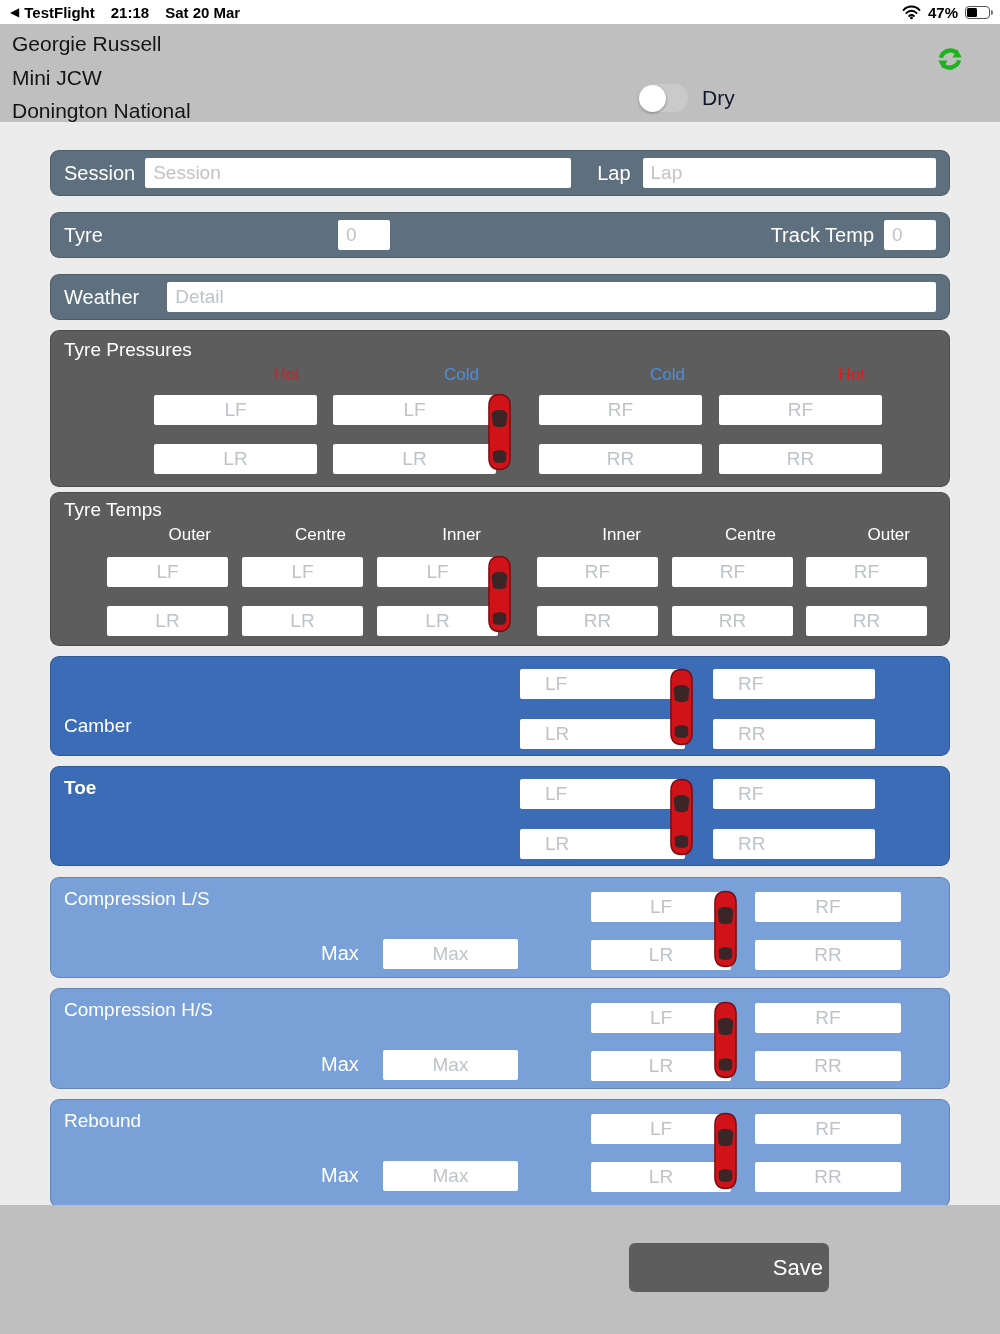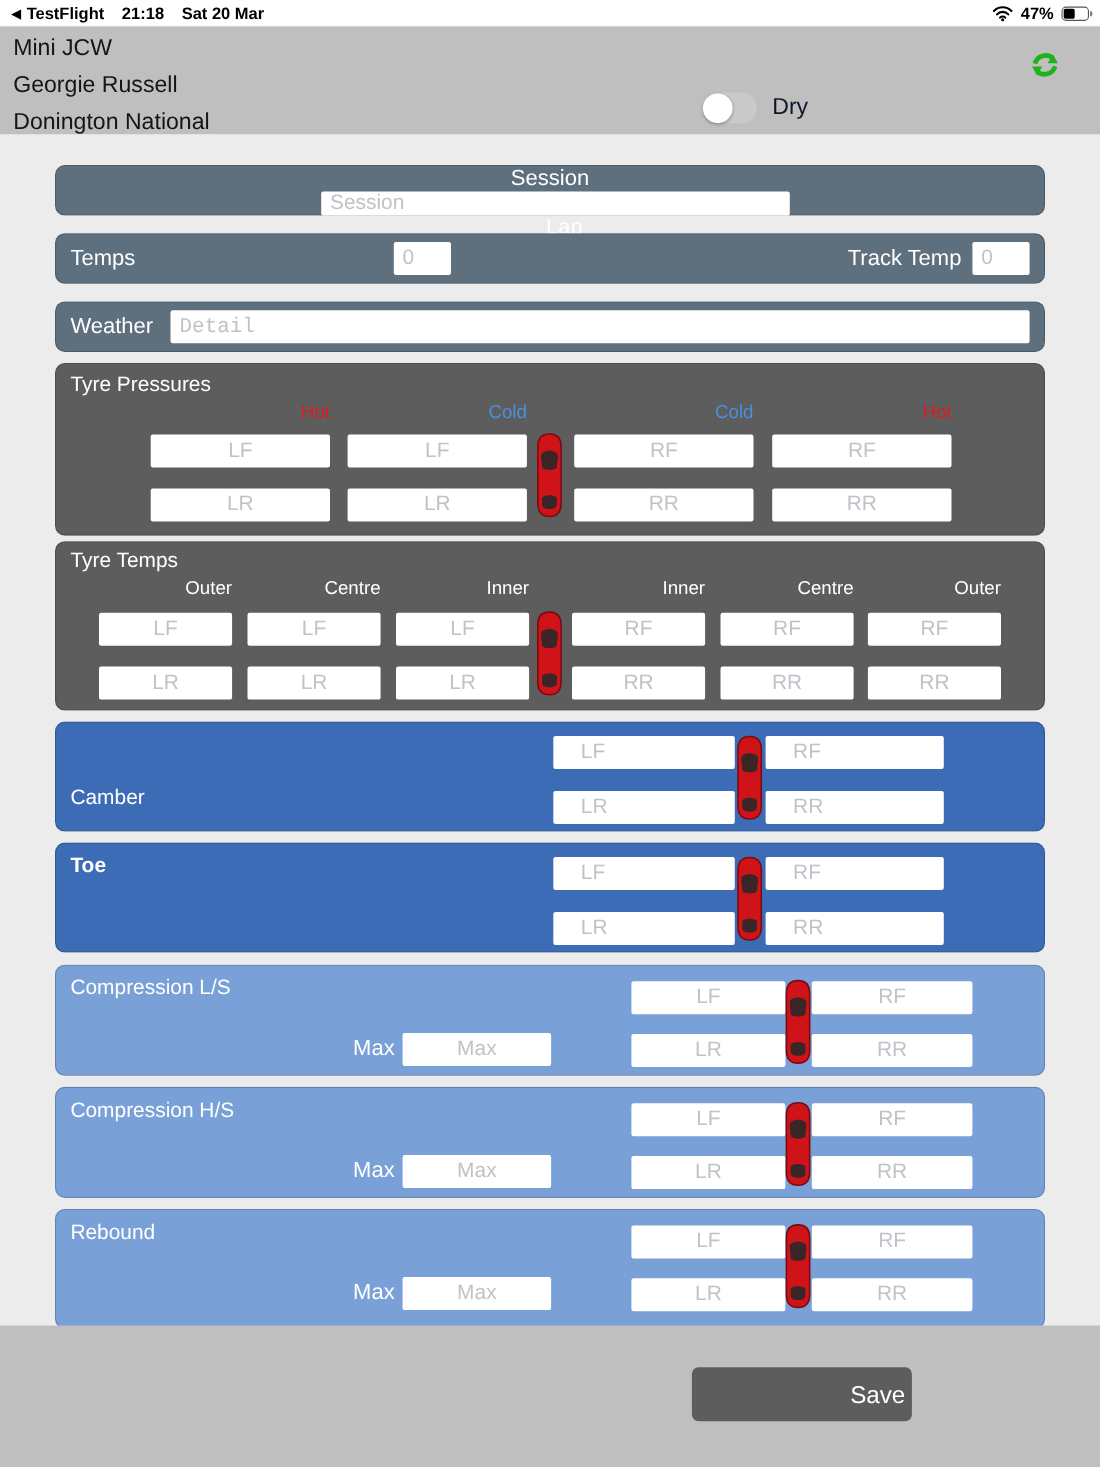--- a/index.html
+++ b/index.html
@@ -32,21 +32,21 @@
   .refresh-btn{position:absolute;right:35px;top:20px;width:30px;height:30px;cursor:pointer;}
   
   .content{position:absolute;top:122px;left:0;width:1000px;padding-top:28px;}
   .panel{margin:0 50px;border-radius:9px;position:relative;box-sizing:border-box;border:1px solid rgba(0,0,0,.18);}
   .p-slate{background:#5e6f7e;}
   .p-dark{background:#5d5d5d;}
   .p-blue{background:#3b6cb5;}
   .p-lblue{background:#79a1d8;}
   .row-panel{height:46px;display:flex;align-items:center;padding:0 13px;}
   .lbl{color:#fff;font-size:20px;white-space:nowrap;}
-  input.txt{height:30px;border:none;outline:none;border-radius:2px;background:#fff;font-size:19px;padding:0 8px;color:#333;font-family:inherit;box-sizing:border-box;}
+  input.txt{height:30px;border:none;outline:none;border-radius:2px;background:#fff;font-size:19px;padding:0 8px;color:#333;font-family:inherit;box-sizing:border-box;margin-left:17px;}
   input.txt::placeholder{color:#bfc3c8;opacity:1;}
   input.center{text-align:center;padding:0 4px;}
   input.pad-left{padding-left:25px;}
   .abs{position:absolute;}
   .sec-title{position:absolute;left:13px;top:8px;color:#fff;font-size:19px;}
   .colhead{position:absolute;font-size:17px;text-align:right;}
   .colhead.white{color:#fff;}
   .hot{color:#e01a21;}
   .cold{color:#4a8fe2;}
   .wheel-input{position:absolute;height:28px;}
@@ -81,55 +81,55 @@
       <span>47%</span>
       <span class="battery">
           <span class="level"></span>
           <span class="nub"></span>
         </span>
     </div>
   </div>
 
   <div class="header">
     <div class="hdr-left">
+      <div>Georgie Russell</div>
       <div>Mini JCW</div>
-      <div>Georgie Russell</div>
       <div>Donington National</div>
     </div>
     <div class="toggle">
       <div class="knob"></div>
     </div>
     <div class="toggle-label">Dry</div>
     <svg class="refresh-btn" viewBox="0 0 24 24">
       <path d="M19.3 13 A8 8 0 0 1 6.3 16.8" fill="none" stroke="#1db31d" stroke-width="3.4"></path>
       <polygon points="2.6,13.2 10,13.2 6.3,19.8" fill="#1db31d"></polygon>
       <path d="M4.7 11 A8 8 0 0 1 17.7 7.2" fill="none" stroke="#1db31d" stroke-width="3.4"></path>
       <polygon points="21.4,10.8 14,10.8 17.7,4.2" fill="#1db31d"></polygon>
     </svg>
   </div>
 
   <div class="content">
 
-    <div class="panel p-slate row-panel" style="margin-bottom:16px;flex-direction:column;">
+    <div class="panel p-slate row-panel" style="margin-bottom:16px;">
       <span class="lbl">Session</span>
       <input class="txt" style="width: 426px; margin-left: 10px;" placeholder="Session">
       <span class="lbl" style="margin-left:26px;">Lap</span>
       <input class="txt" style="flex: 1 1 0%; margin-left: 12px;" placeholder="Lap">
     </div>
 
     <div class="panel p-slate row-panel" style="margin-bottom:16px;">
-      <span class="lbl">Temps</span>
+      <span class="lbl">Tyre</span>
       <input class="txt" style="width: 52px; margin-left: 235px;" placeholder="0">
       <span class="lbl" style="margin-left:auto;">Track Temp</span>
       <input class="txt" style="width: 52px; margin-left: 10px;" placeholder="0">
     </div>
 
     <div class="panel p-slate row-panel" style="margin-bottom:10px;">
       <span class="lbl">Weather</span>
-      <input class="txt" style="flex: 1 1 0%; margin-left: 16px; font-family: Liberation Mono, monospace;" placeholder="Detail">
+      <input class="txt" style="flex: 1 1 0%; margin-left: 28px;" placeholder="Detail">
     </div>
 
     <div class="panel p-dark" style="height:157px;margin-bottom:5px;">
       <div class="sec-title">Tyre Pressures</div>
       <span class="colhead hot" style="left:86px;top:34px;width:163px;">Hot</span>
       <span class="colhead cold" style="left:265px;top:34px;width:163px;">Cold</span>
       <span class="colhead cold" style="left:471px;top:34px;width:163px;">Cold</span>
       <span class="colhead hot" style="left:651px;top:34px;width:163px;">Hot</span>
       <input class="txt center wheel-input" style="left: 86px; top: 64px; width: 163px;" placeholder="LF">
       <input class="txt center wheel-input" style="left: 265px; top: 64px; width: 163px;" placeholder="LF">

